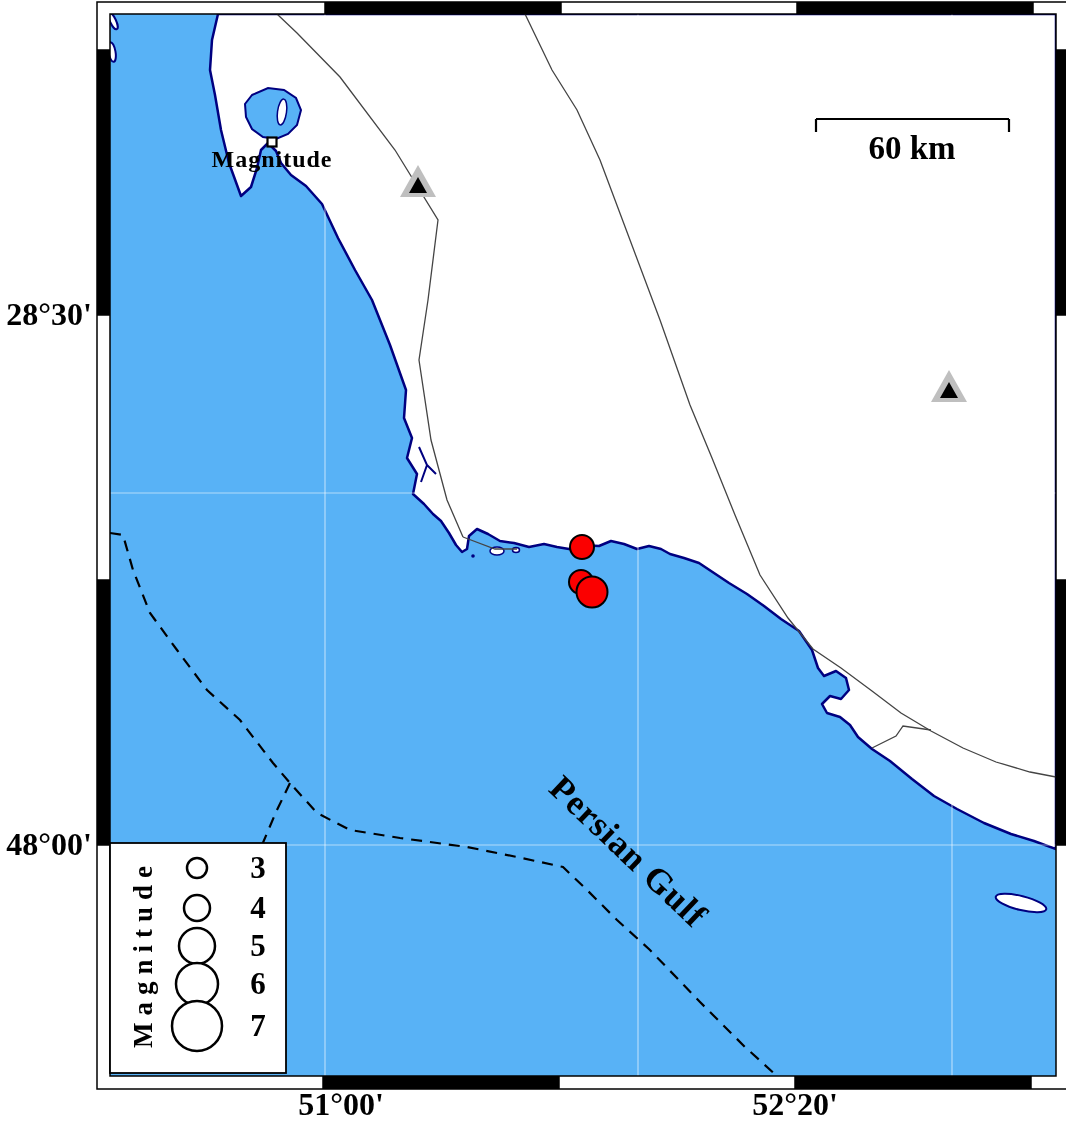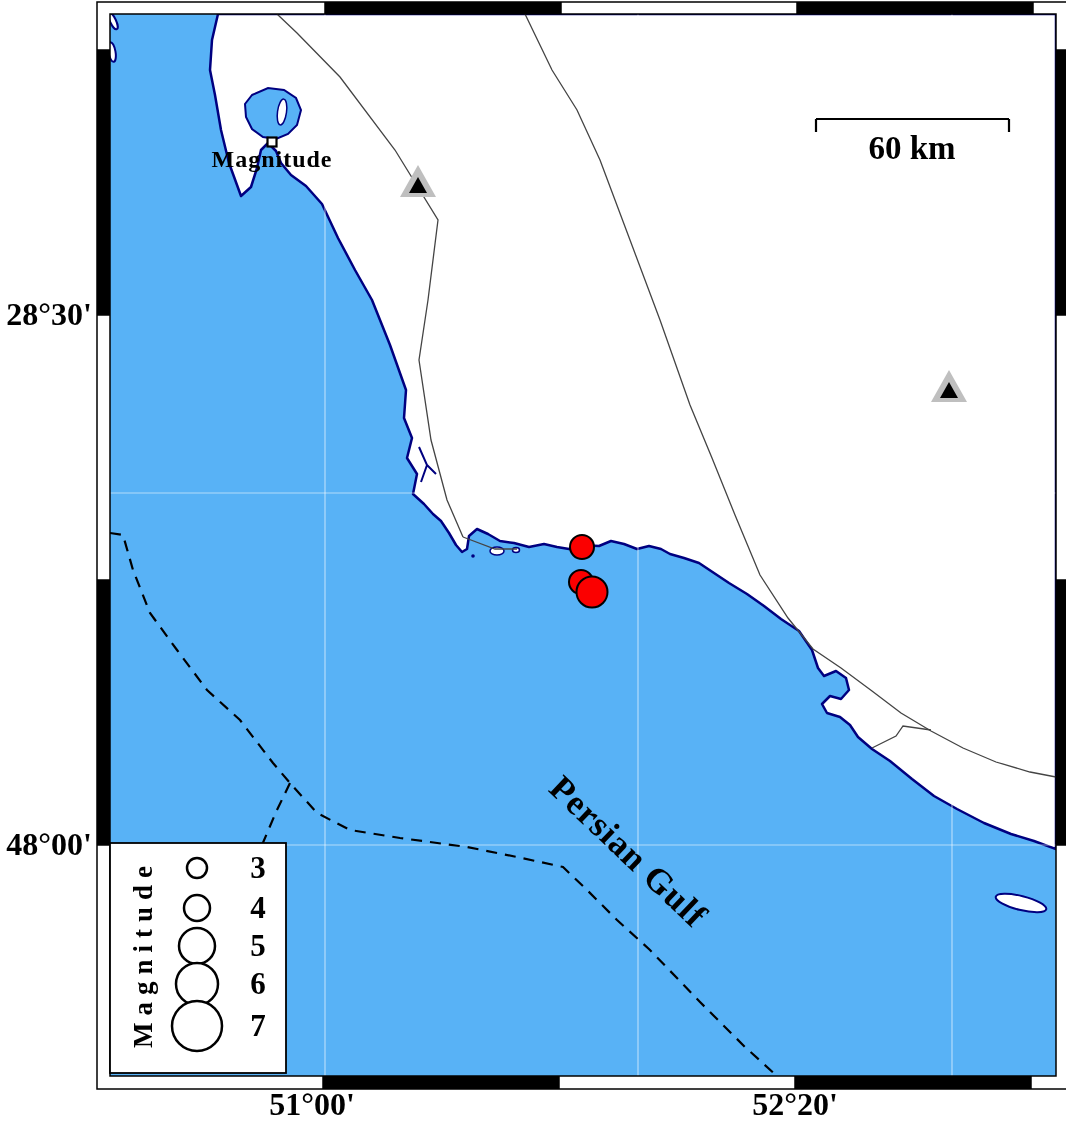--- a/index.html
+++ b/index.html
@@ -145,21 +145,21 @@
           <circle cx="197" cy="908" r="13" fill="#FFFFFF" stroke="#000" stroke-width="2.5"></circle>
           <circle cx="197" cy="946" r="18" fill="#FFFFFF" stroke="#000" stroke-width="2.5"></circle>
           <circle cx="197" cy="984" r="21" fill="#FFFFFF" stroke="#000" stroke-width="2.5"></circle>
           <circle cx="197" cy="1026" r="25" fill="#FFFFFF" stroke="#000" stroke-width="2.5"></circle>
         </g>
     </g>
   </svg>
 
   <div class="maplabel axis-lat" style="top:296px;">28°30'</div>
   <div class="maplabel axis-lat" style="top:826px;">48°00'</div>
-  <div class="maplabel axis-lon" style="left:232px;">51°00'</div>
+  <div class="maplabel axis-lon" style="left:261px;">51°00'</div>
   <div class="maplabel axis-lon" style="left:715px;">52°20'</div>
 
   <div class="maplabel city-label">Magnitude</div>
   <div class="maplabel scale-label">60 km</div>
   <div class="maplabel sea-label">Persian Gulf</div>
   <div class="maplabel legend-title">Magnitude</div>
 
   <div class="maplabel legend-num" style="top:850px;">3</div>
   <div class="maplabel legend-num" style="top:890px;">4</div>
   <div class="maplabel legend-num" style="top:928px;">5</div>

